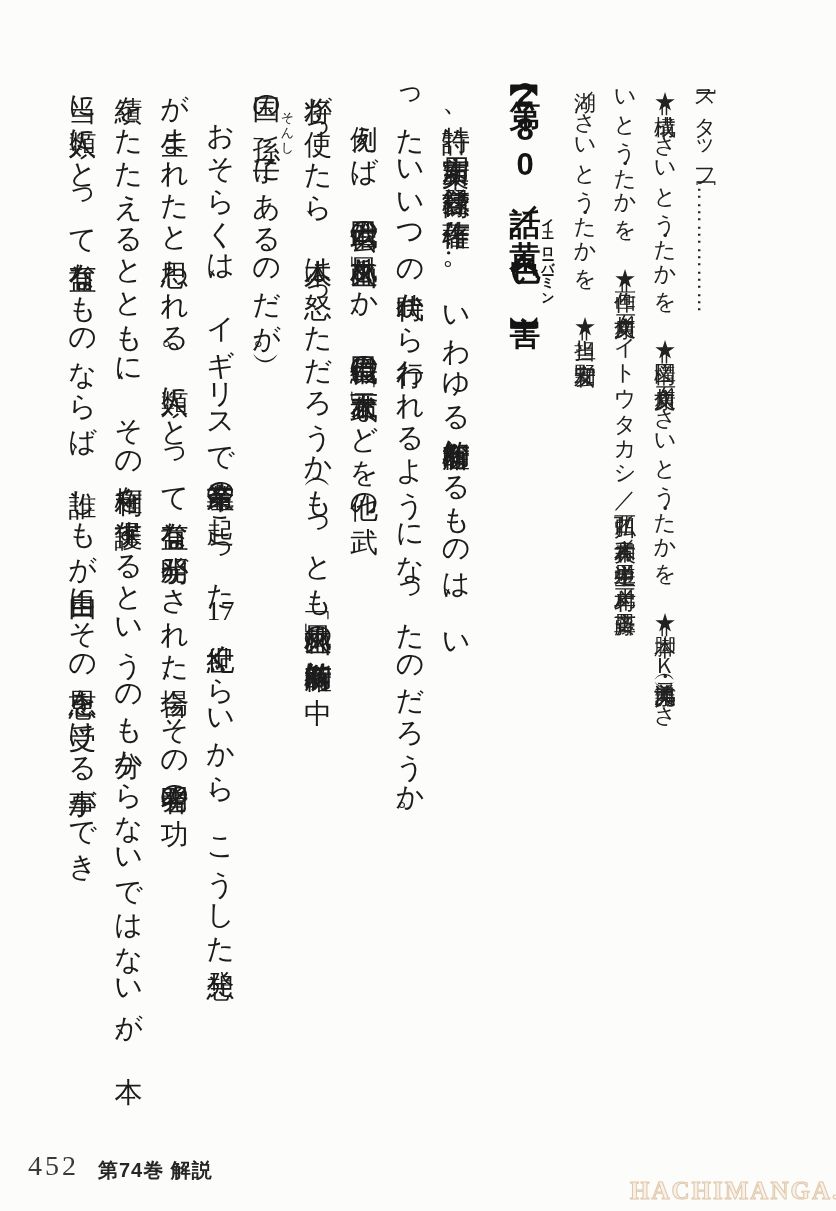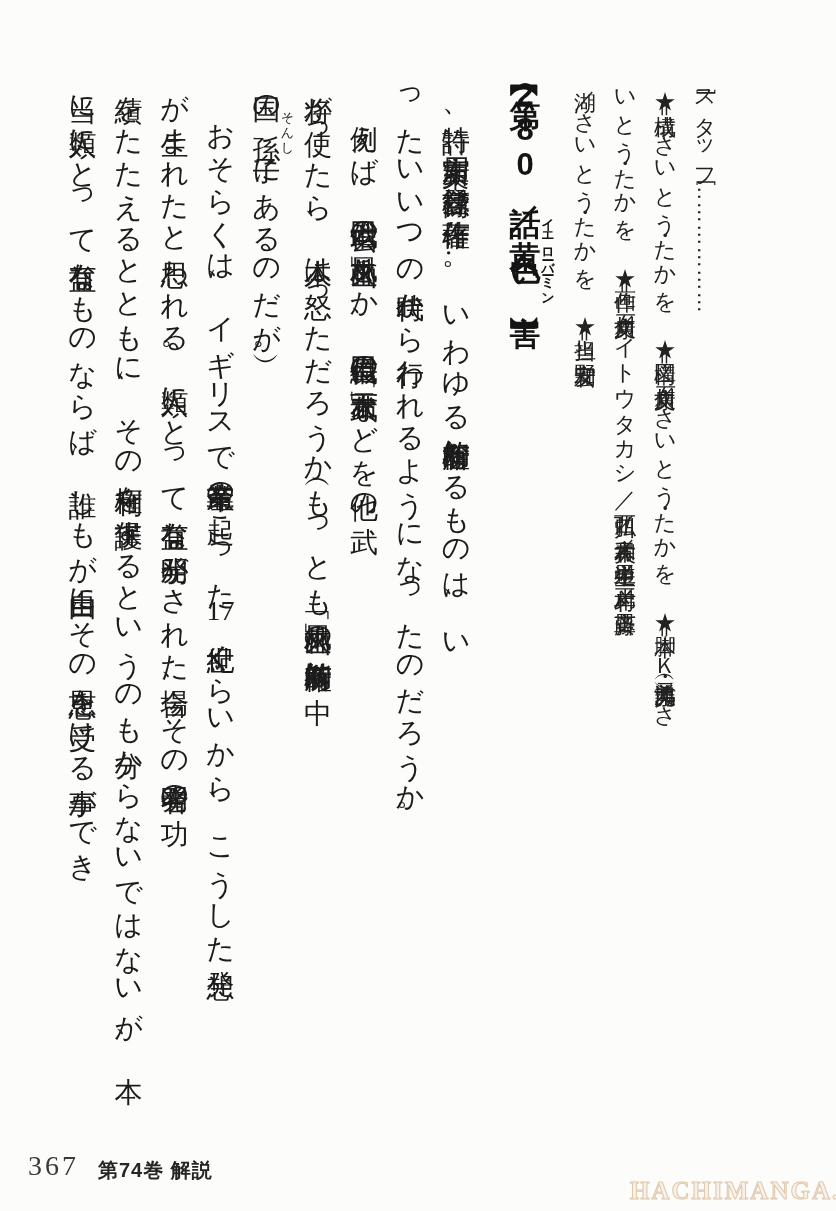--- a/index.html
+++ b/index.html
@@ -128,17 +128,17 @@
       <div class="vcol">将が使ったら、本人は怒っただろうか（もっとも「風林火山」の知的所有権は中</div>
       <div class="vcol"><span>国の</span><ruby><span>孫子</span><rt>そんし</rt></ruby><span>にあるのだが）。</span></div>
       <div class="vcol"><span>　おそらくは、イギリスで産業革命の起こった</span><span class="tcy">17</span><span>世紀くらいから、こうした発想</span></div>
       <div class="vcol">が生まれたと思われる。人類にとって有益な発明がされた場合、その発明者の功</div>
       <div class="vcol">績をたたえるとともに、その権利を保護するというのも分からないではないが、本</div>
       <div class="vcol">当に人類にとって有益なものならば、誰しもが自由にその恩恵を受ける事ができ</div>
     </div>
 
   </div>
 
-  <div class="page-number">367</div>
+  <div class="page-number">452</div>
   <div class="volume-label">第74巻 解説</div>
   <div class="watermark">HACHIMANGA.COM</div>
 
 </div>
 
 </body></html>

